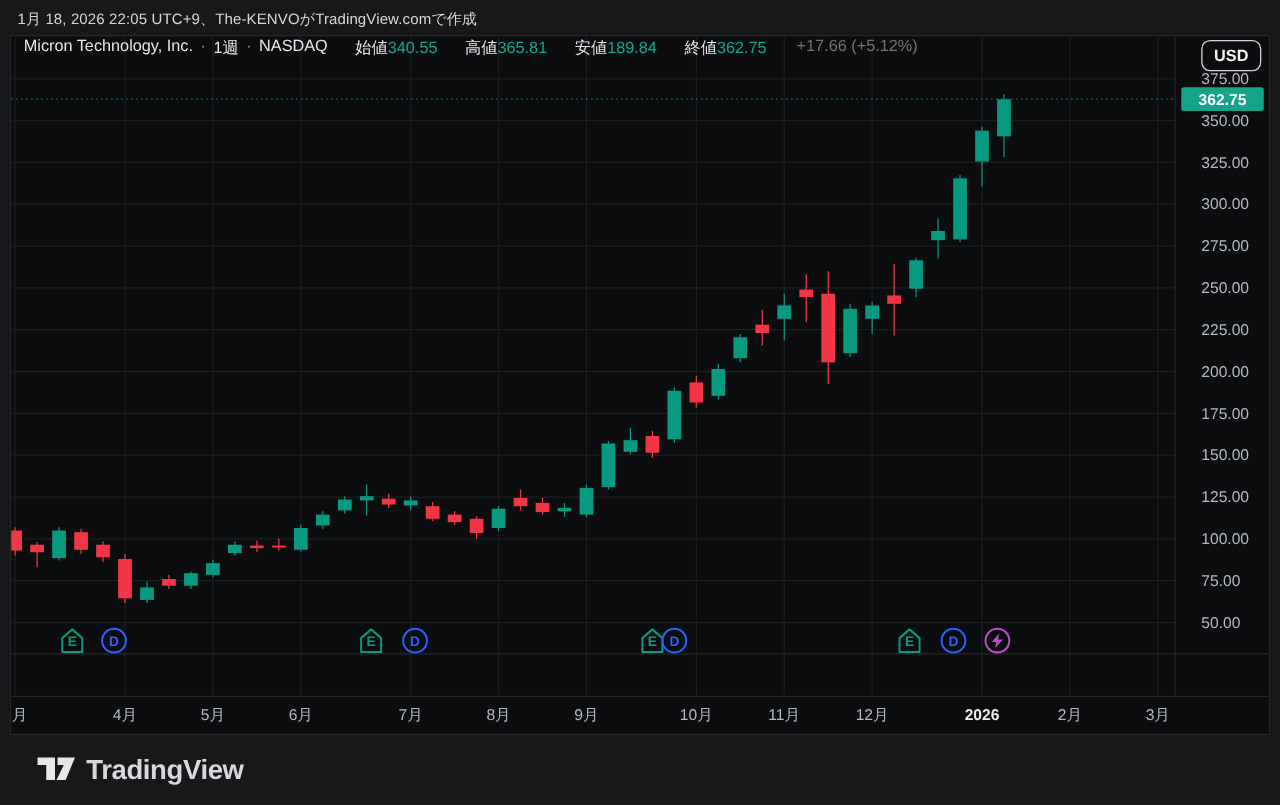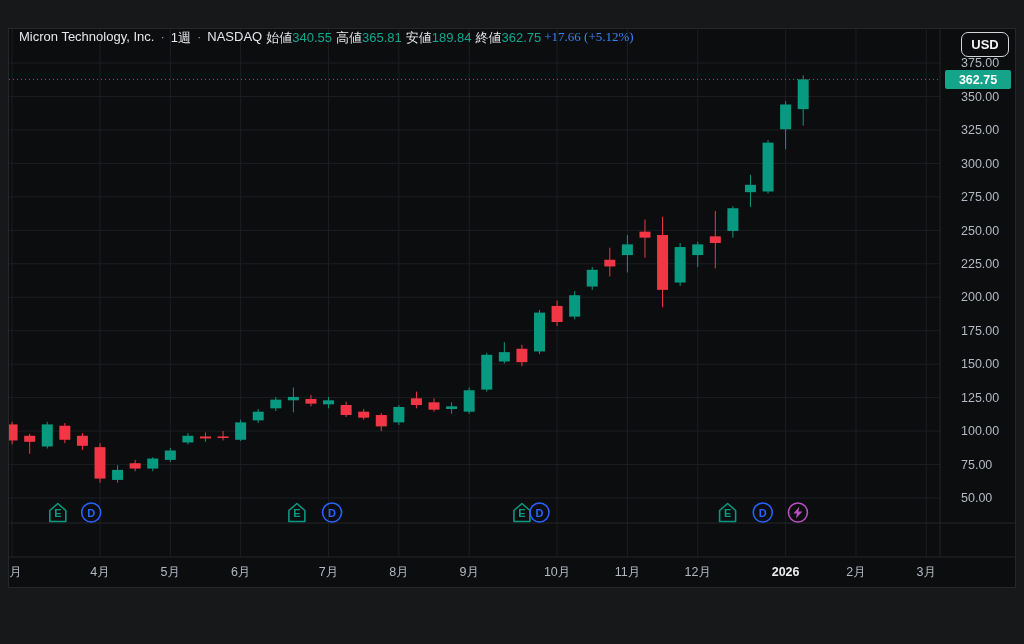--- a/index.html
+++ b/index.html
@@ -6,37 +6,38 @@
     font-family:"Liberation Sans","DejaVu Sans",sans-serif;-webkit-font-smoothing:antialiased;}
   .page{position:relative;width:1024px;height:644px;background:#17181a;}
   .attribution{position:absolute;left:14px;top:7px;font-size:12px;color:#d6d7d9;letter-spacing:.1px;}
   .panel{position:absolute;left:8px;top:28px;width:1006px;height:558px;background:#0c0d0f;
     border:1px solid #26272b;}
   #chart-svg{position:absolute;left:0;top:0;}
   #chart-svg text{font-family:"Liberation Sans","DejaVu Sans",sans-serif;}
   .panel-header{position:absolute;left:10px;top:0;height:27px;display:flex;align-items:flex-start;
     font-size:13px;color:#e6e7ea;white-space:nowrap;z-index:3;}
   .panel-header .sep{margin:0 6px;color:#9a9ca3;}
-  .pair{margin-left:4px;}
+  .pair{margin-left:22px;}
   .pair .k{color:#e6e7ea;}
   .pair .v{color:#0fa78e;}
-  .chg{margin-left:3px;color:#3b82f6;font-family:Liberation Serif, serif;}
+  .chg{margin-left:24px;color:#737373;}
   .usd-btn{position:absolute;right:6px;top:3px;height:25px;min-width:48px;padding:0 0;
     background:transparent;border:1px solid #d4d6dc;border-radius:7px;color:#f2f3f5;
     font-size:13px;font-weight:bold;z-index:4;cursor:pointer;
     font-family:"Liberation Sans","DejaVu Sans",sans-serif;}
   .footer{position:absolute;left:0;top:588px;width:1024px;height:56px;display:flex;
     align-items:center;padding-left:28px;box-sizing:border-box;}
   .logo-text{color:#d6d8db;font-size:22px;font-weight:bold;margin-left:7px;letter-spacing:-.3px;}
 </style>
 </head>
 <body>
 
 <div class="page">
 
+  <div class="attribution">1月 18, 2026 22:05 UTC+9、The-KENVOがTradingView.comで作成</div>
 
   <div class="panel">
     <div class="panel-header">
       <span>Micron Technology, Inc.</span>
       <span class="sep">·</span>
       <span>1週</span>
       <span class="sep">·</span>
       <span>NASDAQ</span>
       <span class="pair"><span class="k">始値</span><span class="v">340.55</span></span>
       <span class="pair"><span class="k">高値</span><span class="v">365.81</span></span>
@@ -212,14 +213,21 @@
         <text x="618.4" y="547" text-anchor="middle" font-size="12.5" fill="#b4b8c1" font-weight="normal">11月</text>
         <text x="688.7199999999999" y="547" text-anchor="middle" font-size="12.5" fill="#b4b8c1" font-weight="normal">12月</text>
         <text x="776.62" y="547" text-anchor="middle" font-size="12.5" fill="#eceded" font-weight="bold">2026</text>
         <text x="846.9399999999999" y="547" text-anchor="middle" font-size="12.5" fill="#b4b8c1" font-weight="normal">2月</text>
         <text x="917.2599999999999" y="547" text-anchor="middle" font-size="12.5" fill="#b4b8c1" font-weight="normal">3月</text>
         <rect x="936" y="40.896625" width="66" height="19" rx="2" fill="#15a38a"></rect>
         <text x="969" y="54.696625" text-anchor="middle" font-size="12.5" font-weight="bold" fill="#ffffff">362.75</text>
       </svg>
   </div>
 
+  <div class="footer">
+    <svg width="34" height="28" viewBox="0 0 34 28">
+      <path d="M2 4 H16 V22 H9 V10 H2 Z" fill="#e6e7e9"></path>
+      <path d="M18 4 H32 L24.5 22 H17.2 L23 10 H18 Z" fill="#e6e7e9"></path>
+    </svg>
+    <span class="logo-text">TradingView</span>
+  </div>
 
 </div>
 
 </body></html>

